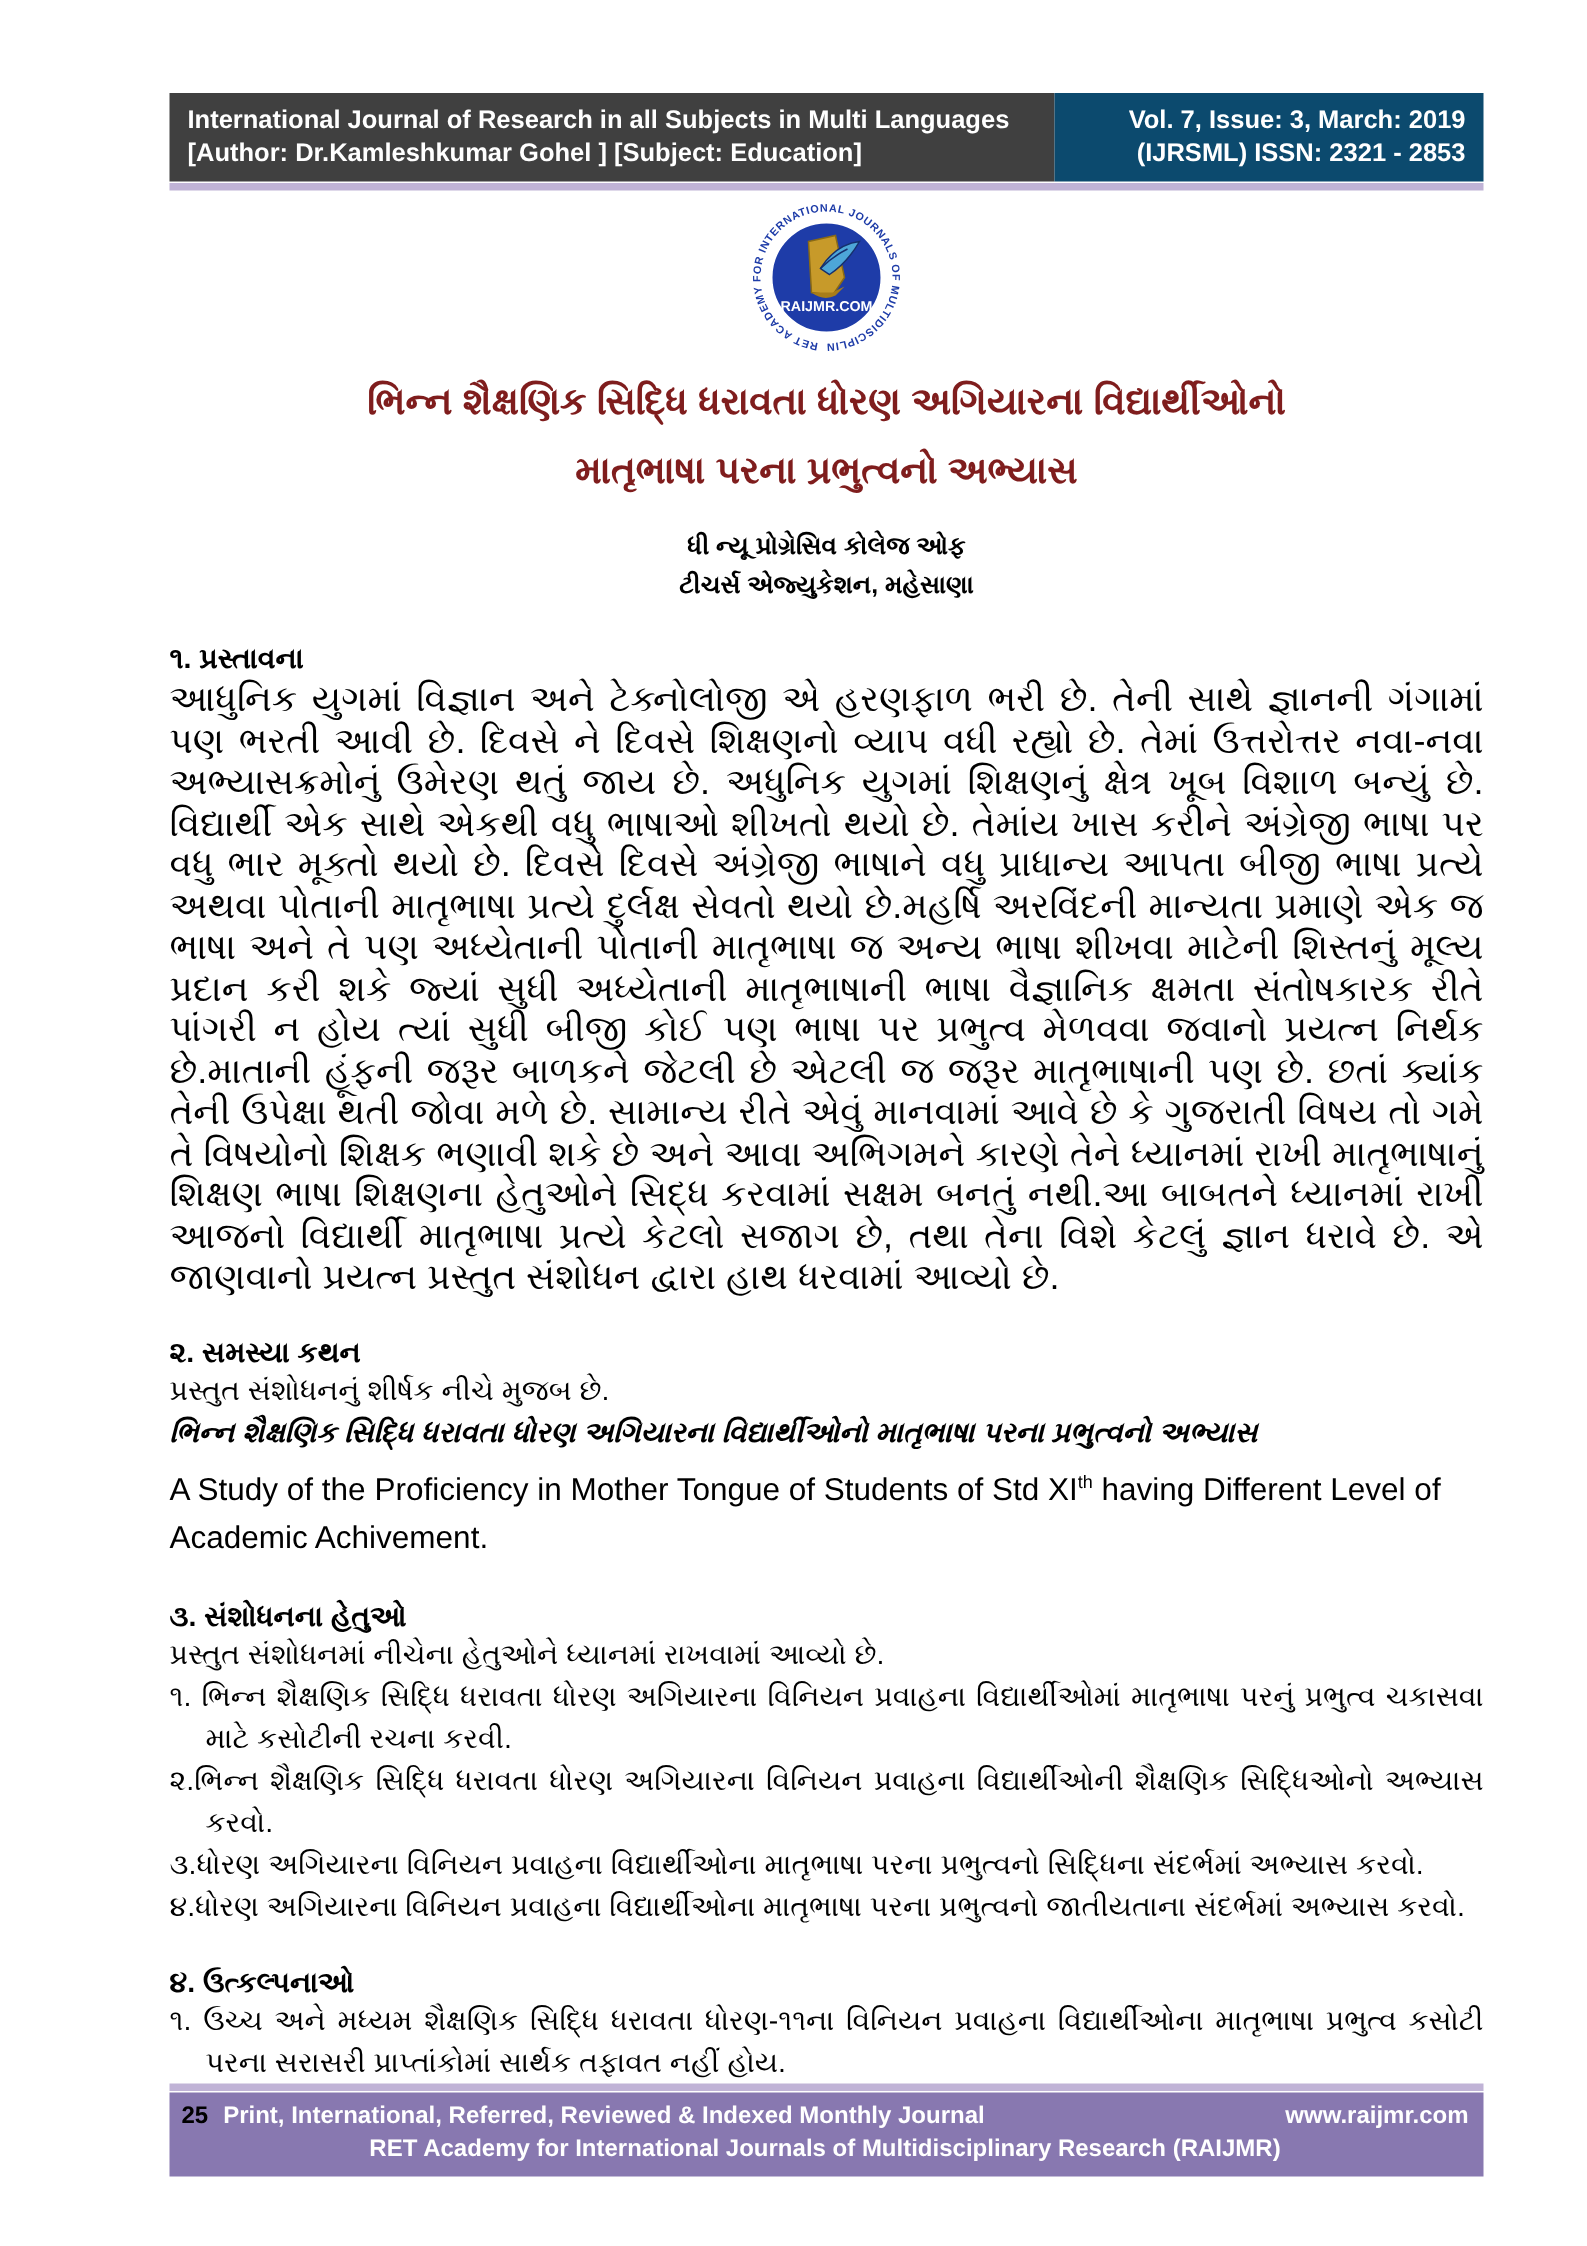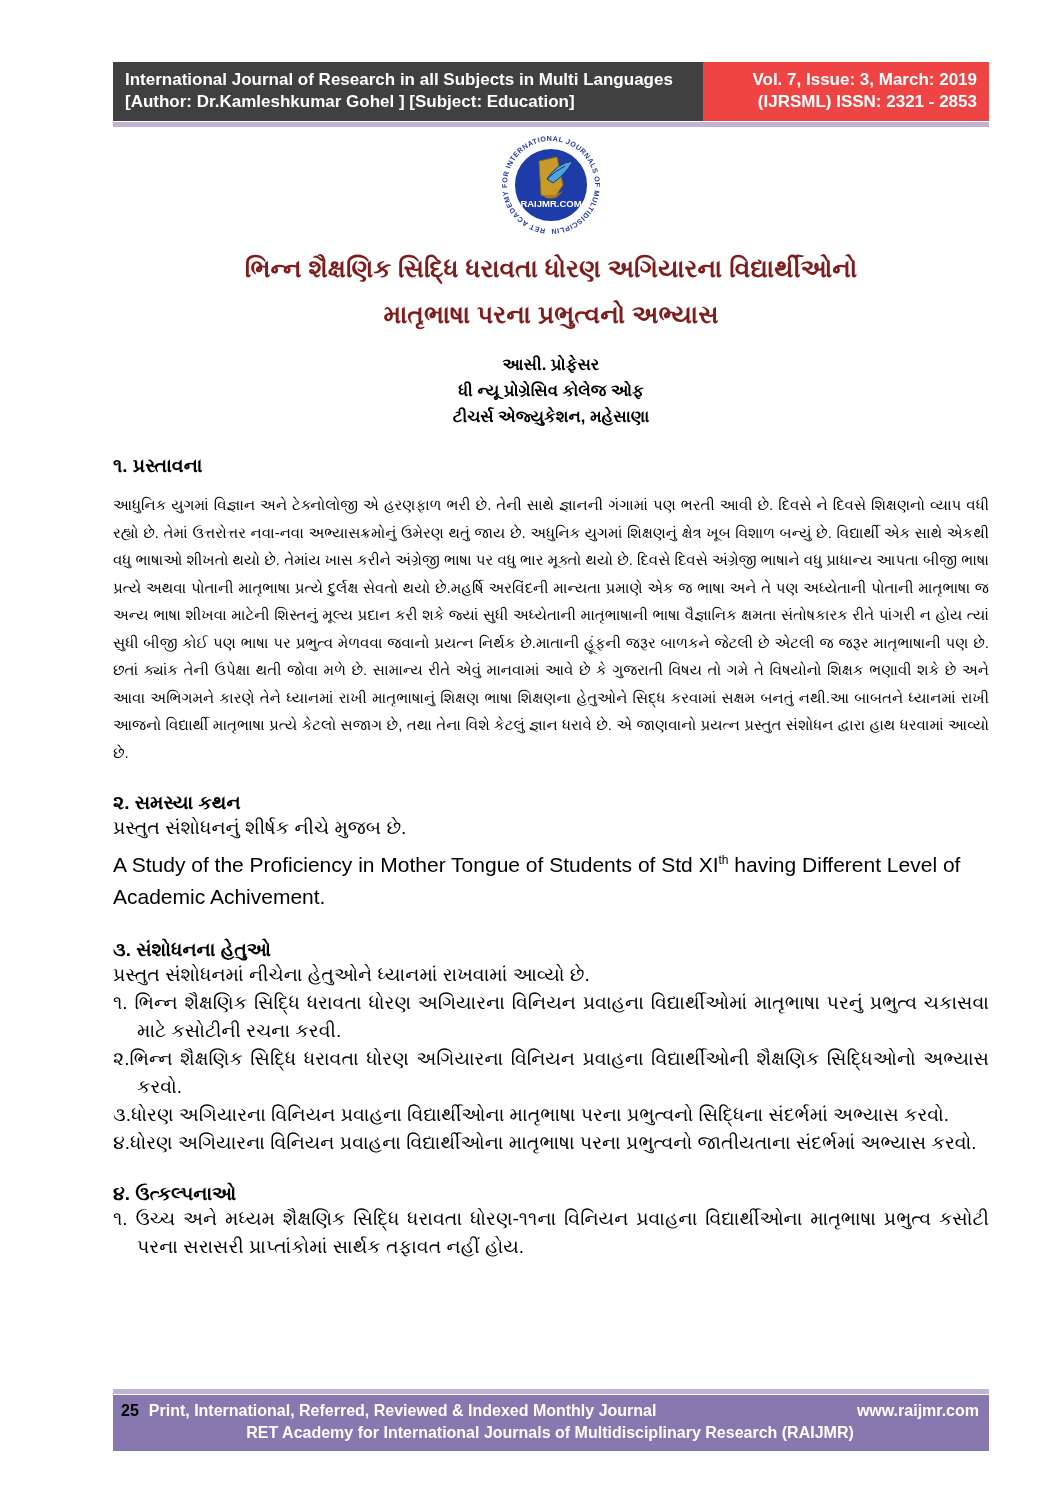--- a/index.html
+++ b/index.html
@@ -11,21 +11,21 @@
   }
   .page { position: absolute; left: 113px; top: 0; width: 876px; }
 
   
   .header-band { display: flex; margin-top: 62px; }
   .header-left {
     background: #404040; color: #fff; flex: 1 1 auto;
     padding: 7px 12px 8px 12px; font-weight: bold; font-size: 17px; line-height: 22px;
   }
   .header-right {
-    background: #ef4444; color: #fff; width: 286px; flex: 0 0 auto;
+    background: #0c4a6e; color: #fff; width: 286px; flex: 0 0 auto;
     padding: 7px 12px 8px 8px; font-weight: bold; font-size: 17px; line-height: 22px;
     text-align: right;
   }
   .header-strip { height: 5px; background: #c0b3d6; margin-top: 1px; }
 
   
   .logo-wrap { display: flex; justify-content: center; margin-top: 6px; }
 
   
   .doc-title {
@@ -33,21 +33,21 @@
     margin-top: 8px; color: #7f1d1d;
   }
   
   .author-block { text-align: center; margin-top: 14px; line-height: 26px; }
   .author-name { font-weight: bold; font-size: 19px; }
   .author-line { font-size: 16.5px; font-weight: bold; }
 
   
   .section-heading { font-weight: bold; font-size: 19px; margin-top: 26px; }
   .body-par {
-    font-size: 15px; line-height: 27.5px; text-align: justify; margin-top: 14px;
+    font-size: 24px; line-height: 27.5px; text-align: justify; margin-top: 2px;
   }
   .plain-line { font-size: 19px; line-height: 28px; }
   .bold-italic-line { font-size: 19px; line-height: 28px; font-weight: bold; font-style: italic; }
   .english-title { font-weight: normal; font-size: 21px; line-height: 32px; margin-top: 2px; }
   .english-title sup { font-size: 12px; }
   .obj-item {
     font-size: 19px; line-height: 28px; padding-left: 24px; text-indent: -24px;
     text-align: justify;
   }
   .obj-item .num { white-space: pre; }
@@ -100,30 +100,30 @@
       <text x="56" y="74" text-anchor="middle" font-size="9.5" font-weight="bold" fill="#ffffff">RAIJMR.COM</text>
     </svg>
   </div>
 
   <div class="doc-title">
     <div>ભિન્ન શૈક્ષણિક સિદ્ધિ ધરાવતા ધોરણ અગિયારના વિદ્યાર્થીઓનો</div>
     <div>માતૃભાષા પરના પ્રભુત્વનો અભ્યાસ</div>
   </div>
 
   <div class="author-block">
-    <div class="author-line">આસી. પ્રોફેસર</div>
     <div class="author-line">ધી ન્યૂ પ્રોગ્રેસિવ કોલેજ ઓફ</div>
     <div class="author-line">ટીચર્સ એજ્યુકેશન, મહેસાણા</div>
   </div>
 
   <div class="section-heading">૧. પ્રસ્તાવના</div>
   <div class="body-par">આધુનિક યુગમાં વિજ્ઞાન અને ટેક્નોલોજી એ હરણફાળ ભરી છે. તેની સાથે જ્ઞાનની ગંગામાં પણ ભરતી આવી છે. દિવસે ને દિવસે શિક્ષણનો વ્યાપ વધી રહ્યો છે. તેમાં ઉત્તરોત્તર નવા-નવા અભ્યાસક્રમોનું ઉમેરણ થતું જાય છે. અધુનિક યુગમાં શિક્ષણનું ક્ષેત્ર ખૂબ વિશાળ બન્યું છે. વિદ્યાર્થી એક સાથે એકથી વધુ ભાષાઓ શીખતો થયો છે. તેમાંય ખાસ કરીને અંગ્રેજી ભાષા પર વધુ ભાર મૂક્તો થયો છે. દિવસે દિવસે અંગ્રેજી ભાષાને વધુ પ્રાધાન્ય આપતા બીજી ભાષા પ્રત્યે અથવા પોતાની માતૃભાષા પ્રત્યે દુર્લક્ષ સેવતો થયો છે.મહર્ષિ અરવિંદની માન્યતા પ્રમાણે એક જ ભાષા અને તે પણ અધ્યેતાની પોતાની માતૃભાષા જ અન્ય ભાષા શીખવા માટેની શિસ્તનું મૂલ્ય પ્રદાન કરી શકે જ્યાં સુધી અધ્યેતાની માતૃભાષાની ભાષા વૈજ્ઞાનિક ક્ષમતા સંતોષકારક રીતે પાંગરી ન હોય ત્યાં સુધી બીજી કોઈ પણ ભાષા પર પ્રભુત્વ મેળવવા જવાનો પ્રયત્ન નિર્થક છે.માતાની હૂંફની જરૂર બાળકને જેટલી છે એટલી જ જરૂર માતૃભાષાની પણ છે. છતાં ક્યાંક તેની ઉપેક્ષા થતી જોવા મળે છે. સામાન્ય રીતે એવું માનવામાં આવે છે કે ગુજરાતી વિષય તો ગમે તે વિષયોનો શિક્ષક ભણાવી શકે છે અને આવા અભિગમને કારણે તેને ધ્યાનમાં રાખી માતૃભાષાનું શિક્ષણ ભાષા શિક્ષણના હેતુઓને સિદ્ધ કરવામાં સક્ષમ બનતું નથી.આ  બાબતને  ધ્યાનમાં રાખી આજનો વિદ્યાર્થી માતૃભાષા પ્રત્યે કેટલો સજાગ છે, તથા તેના વિશે કેટલું જ્ઞાન ધરાવે છે. એ જાણવાનો પ્રયત્ન પ્રસ્તુત સંશોધન દ્વારા હાથ ધરવામાં આવ્યો છે.</div>
 
   <div class="section-heading">૨. સમસ્યા કથન</div>
   <div class="plain-line">પ્રસ્તુત સંશોધનનું શીર્ષક નીચે મુજબ છે.</div>
+  <div class="bold-italic-line">ભિન્ન શૈક્ષણિક સિદ્ધિ ધરાવતા ધોરણ અગિયારના વિદ્યાર્થીઓનો માતૃભાષા પરના પ્રભુત્વનો અભ્યાસ</div>
   <div class="english-title"><span>A Study of the Proficiency in Mother Tongue of Students of Std XI</span><sup>th</sup><span>  having Different Level of Academic Achivement.</span></div>
 
   <div class="section-heading">૩. સંશોધનના હેતુઓ</div>
   <div class="plain-line">પ્રસ્તુત સંશોધનમાં નીચેના હેતુઓને ધ્યાનમાં રાખવામાં આવ્યો છે.</div>
   <div class="obj-item"><span class="num">૧. </span><span>ભિન્ન શૈક્ષણિક સિદ્ધિ ધરાવતા ધોરણ અગિયારના વિનિયન પ્રવાહના વિદ્યાર્થીઓમાં માતૃભાષા પરનું પ્રભુત્વ ચકાસવા માટે કસોટીની રચના કરવી.</span></div>
   <div class="obj-item"><span class="num">૨.</span><span>ભિન્ન શૈક્ષણિક સિદ્ધિ ધરાવતા ધોરણ અગિયારના વિનિયન પ્રવાહના વિદ્યાર્થીઓની શૈક્ષણિક સિદ્ધિઓનો અભ્યાસ કરવો.</span></div>
   <div class="obj-item"><span class="num">૩.</span><span>ધોરણ અગિયારના વિનિયન પ્રવાહના વિદ્યાર્થીઓના માતૃભાષા પરના પ્રભુત્વનો સિદ્ધિના સંદર્ભમાં અભ્યાસ કરવો.</span></div>
   <div class="obj-item"><span class="num">૪.</span><span>ધોરણ અગિયારના વિનિયન પ્રવાહના વિદ્યાર્થીઓના માતૃભાષા પરના પ્રભુત્વનો જાતીયતાના સંદર્ભમાં અભ્યાસ કરવો.</span></div>
 
   <div class="section-heading">૪. ઉત્કલ્પનાઓ</div>

